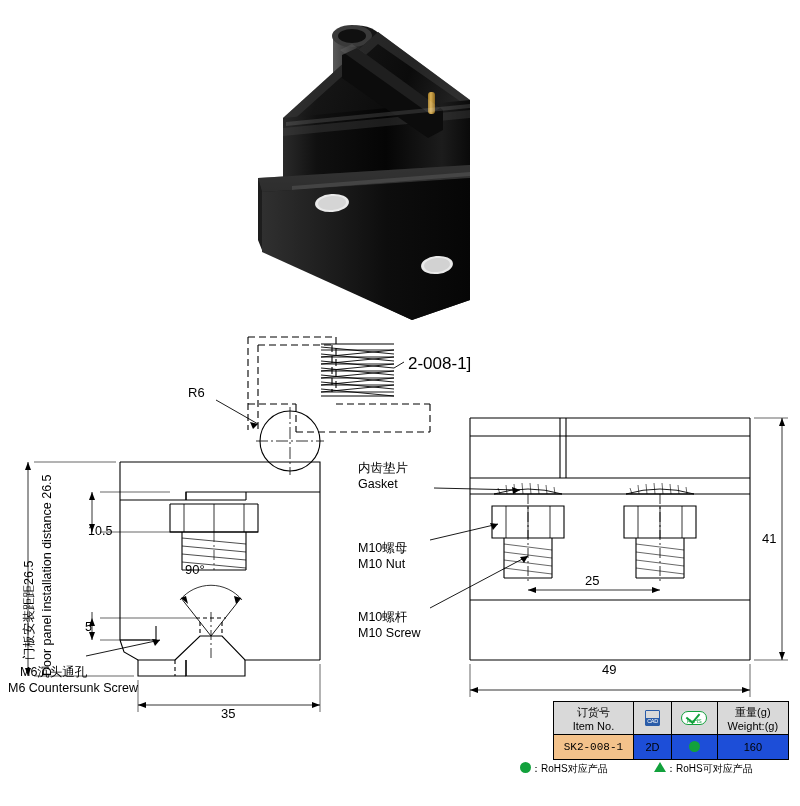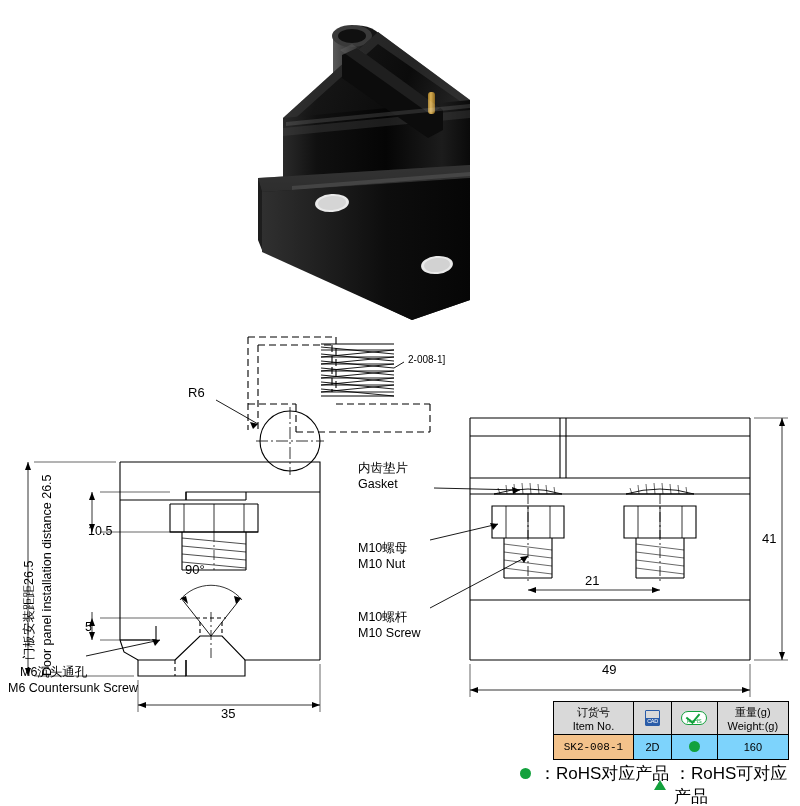--- a/index.html
+++ b/index.html
@@ -45,40 +45,39 @@
   }
   .tbl td {
     border: 1px solid #000;
     text-align: center;
     vertical-align: middle;
     padding: 1px 3px;
     background: #d9d9d9;
     margin-left: 32px;
   }
   .tbl td.orange { background: #f3c28b; font-family: "Liberation Mono", monospace; font-size: 11px; }
-  .tbl td.white { background: #7dd3fc; }
+  .tbl td.white { background: #1d4ed8; }
   .rohs-dot {
     display: inline-block;
     width: 11px; height: 11px;
     border-radius: 50%;
     background: #12a13c;
   }
   .rohs-tri {
     display: inline-block;
     width: 0; height: 0;
     border-left: 6px solid transparent;
     border-right: 6px solid transparent;
     border-bottom: 10px solid #12a13c;
   }
   .legend {
     position: absolute;
-    font-size: 17px;
+    font-size: 10px;
     display: flex;
-    align-items: center;
-    gap: 8px;
+    gap: 0;
   }
   .cadbox {
     display: flex;
     flex-direction: column;
     align-items: center;
     justify-content: center;
     line-height: 1;
   }
   .cad-ico {
     width: 15px; height: 16px;
@@ -353,27 +352,27 @@
       <path d="M520,490 L512,487 L513,494 Z" fill="#000" stroke="none"></path>
 
       <path d="M430,540 L498,524" stroke-width="0.9"></path>
       <path d="M498,524 L490,523 L493,530 Z" fill="#000" stroke="none"></path>
 
       <path d="M430,608 L528,556" stroke-width="0.9"></path>
       <path d="M528,556 L520,557 L524,563 Z" fill="#000" stroke="none"></path>
     </g>
   </svg>
 
-  <div class="txt" style="left:408px; top:354px; font-size:10px;">2-008-1]</div>
+  <div class="txt" style="left:408px; top:354px; font-size:17px;">2-008-1]</div>
   <div class="txt" style="left:188px; top:386px; font-size:13px;">R6</div>
   <div class="txt" style="left:185px; top:563px; font-size:13px;">90°</div>
   <div class="txt" style="left:88px; top:524px; font-size:12.5px;">10.5</div>
   <div class="txt" style="left:85px; top:620px; font-size:12.5px;">5</div>
   <div class="txt" style="left:221px; top:707px; font-size:13px;">35</div>
-  <div class="txt" style="left:585px; top:574px; font-size:13px;">21</div>
+  <div class="txt" style="left:585px; top:574px; font-size:13px;">25</div>
   <div class="txt" style="left:602px; top:663px; font-size:13px;">49</div>
   <div class="txt" style="left:762px; top:532px; font-size:13px;">41</div>
 
   <div class="txt vert" style="left:22px; top:660px; font-size:12.5px;">门板安装距距26.5</div>
   <div class="txt vert" style="left:40px; top:676px; font-size:12.5px;">Door panel installation distance 26.5</div>
 
   <div class="txt" style="left:20px; top:665px; font-size:12.5px;">M6沉头通孔</div>
   <div class="txt" style="left:8px; top:681px; font-size:12.5px;">M6 Countersunk Screw</div>
 
   <div class="txt" style="left:358px; top:461px; font-size:12.5px;">内齿垫片</div>

